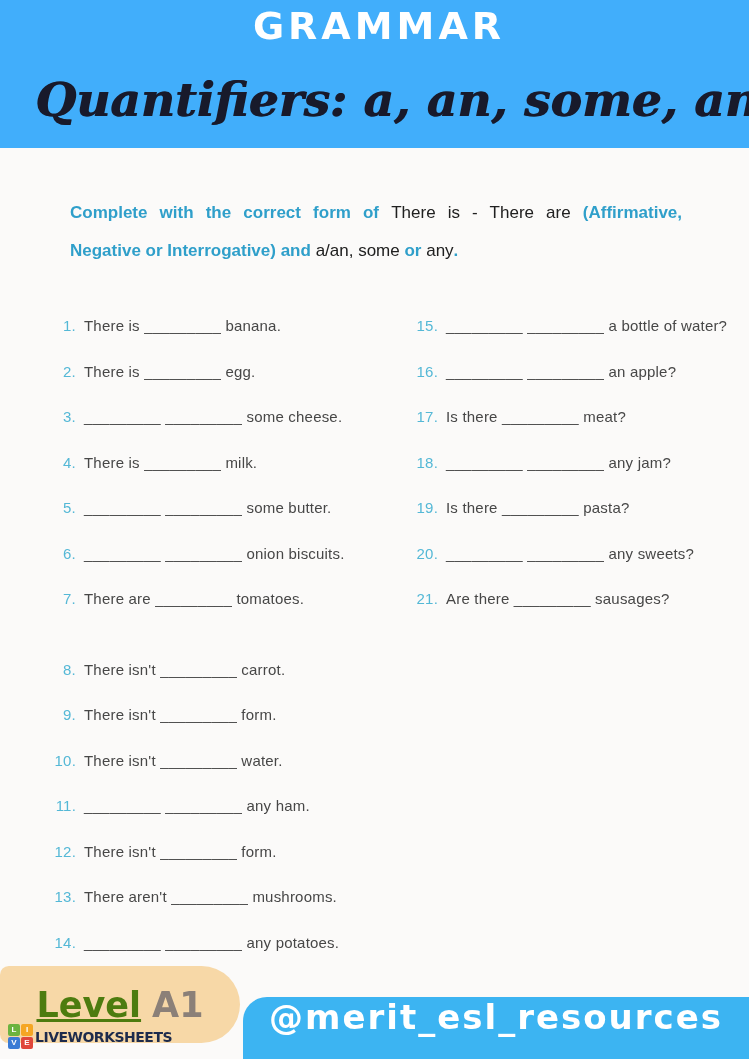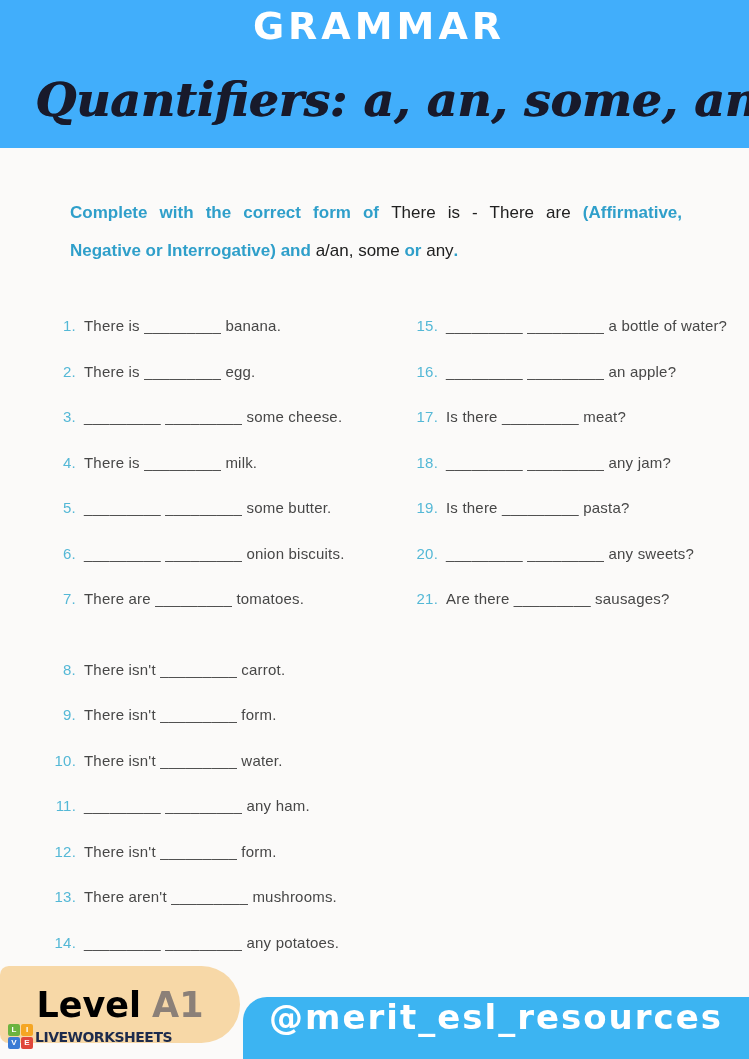--- a/index.html
+++ b/index.html
@@ -105,21 +105,21 @@
     background: var(--pill-bg, #f7d8a7);
     border-radius: 10px 44px 44px 10px;
     display: flex;
     align-items: center;
     justify-content: center;
     gap: 11px;
     font-family: "DejaVu Sans", sans-serif;
     font-weight: 800;
     font-size: 35px;
   }
-  .level-word { color: #000000; }
+  .level-word { color: #4d7c0f; text-decoration: underline; }
   .level-value { color: var(--level-value-gray, #8b8078); }
   .lw-logo {
     position: absolute;
     left: 8px; top: 1024px;
     display: flex;
     align-items: center;
     gap: 2px;
   }
   .tiles {
     display: grid;

